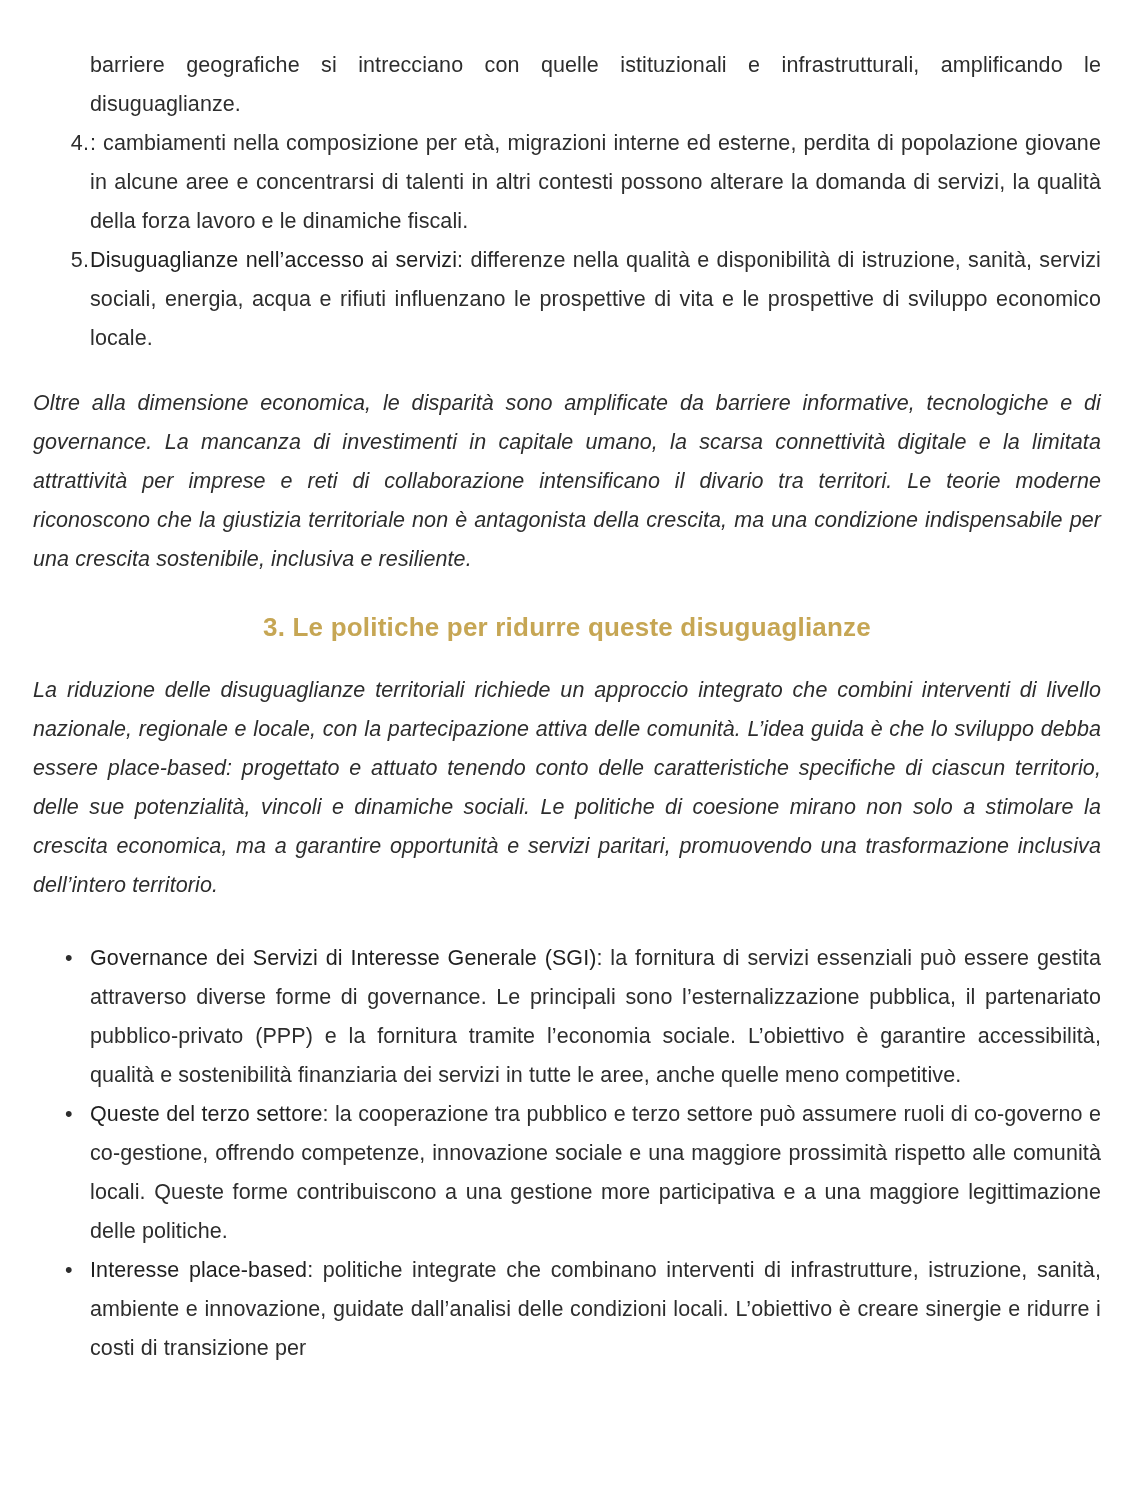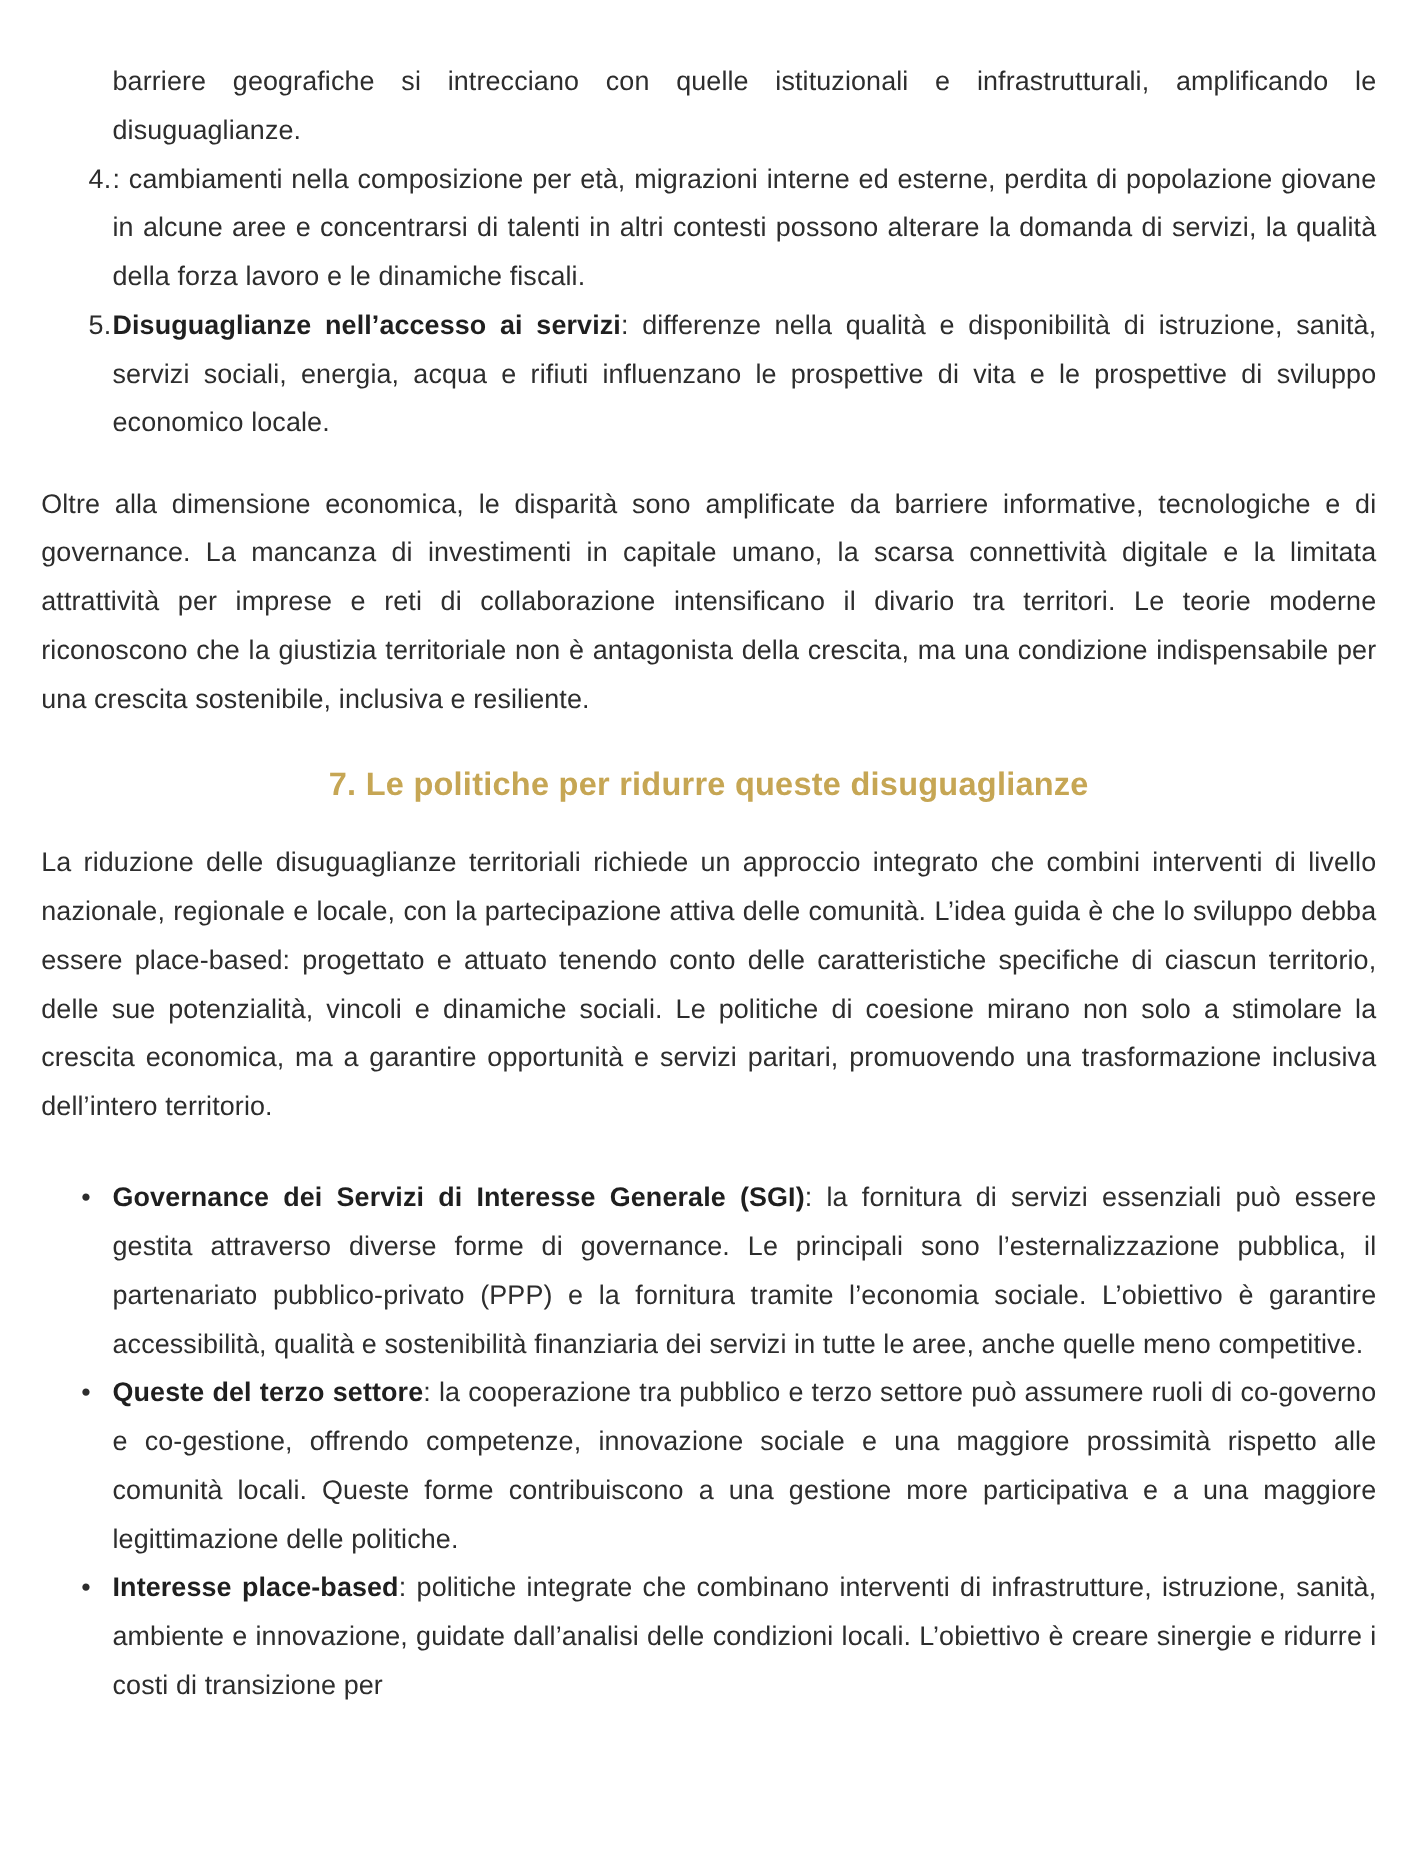--- a/index.html
+++ b/index.html
@@ -27,20 +27,21 @@
     font-size: 21.5px;
     line-height: 39px;
     text-align: justify;
     text-justify: inter-word;
     color: #2d2d2d;
     font-weight: 400;
     letter-spacing: 0.1px;
   }
   .body-para {
     margin-bottom: 22px;
+    font-style: italic;
   }
   
   .cont {
     padding-left: 57px;
   }
   
   ol.num-list {
     list-style: none;
     margin: 0;
     padding: 0;
@@ -73,21 +74,21 @@
   }
   ul.bullet-list > li .dot {
     position: absolute;
     left: 32px;
     top: 0;
     font-size: 21.5px;
     line-height: 39px;
     color: #2d2d2d;
   }
   .lead {
-    font-weight: 700;
+    font-weight: 400;
     color: #1f1f1f;
   }
   h2.section-heading {
     font-size: 26px;
     line-height: 40px;
     font-weight: 700;
     text-align: center;
     color: #c6a654;
     margin: 28px 0 24px 0;
     letter-spacing: 0.2px;
@@ -110,21 +111,21 @@
     <li>
       <span class="marker">5.</span>
       <span class="lead">Disuguaglianze nell’accesso ai servizi</span><span>: differenze nella qualità e disponibilità di istruzione, sanità, servizi sociali, energia, acqua e rifiuti influenzano le prospettive di vita e le prospettive di sviluppo economico locale.</span>
     </li>
   </ol>
 
   <div class="spacer-lg"></div>
 
   <p class="body-para">Oltre alla dimensione economica, le disparità sono amplificate da barriere informative, tecnologiche e di governance. La mancanza di investimenti in capitale umano, la scarsa connettività digitale e la limitata attrattività per imprese e reti di collaborazione intensificano il divario tra territori. Le teorie moderne riconoscono che la giustizia territoriale non è antagonista della crescita, ma una condizione indispensabile per una crescita sostenibile, inclusiva e resiliente.</p>
 
-  <h2 class="section-heading">7. Le politiche per ridurre queste disuguaglianze</h2>
+  <h2 class="section-heading">3. Le politiche per ridurre queste disuguaglianze</h2>
 
   <p class="body-para">La riduzione delle disuguaglianze territoriali richiede un approccio integrato che combini interventi di livello nazionale, regionale e locale, con la partecipazione attiva delle comunità. L’idea guida è che lo sviluppo debba essere place-based: progettato e attuato tenendo conto delle caratteristiche specifiche di ciascun territorio, delle sue potenzialità, vincoli e dinamiche sociali. Le politiche di coesione mirano non solo a stimolare la crescita economica, ma a garantire opportunità e servizi paritari, promuovendo una trasformazione inclusiva dell’intero territorio.</p>
 
   <div class="spacer-sm"></div>
 
   <ul class="bullet-list">
     <li>
       <span class="dot">•</span>
       <span class="lead">Governance dei Servizi di Interesse Generale (SGI)</span><span>: la fornitura di servizi essenziali può essere gestita attraverso diverse forme di governance. Le principali sono l’esternalizzazione pubblica, il partenariato pubblico-privato (PPP) e la fornitura tramite l’economia sociale. L’obiettivo è garantire accessibilità, qualità e sostenibilità finanziaria dei servizi in tutte le aree, anche quelle meno competitive.</span>
     </li>

